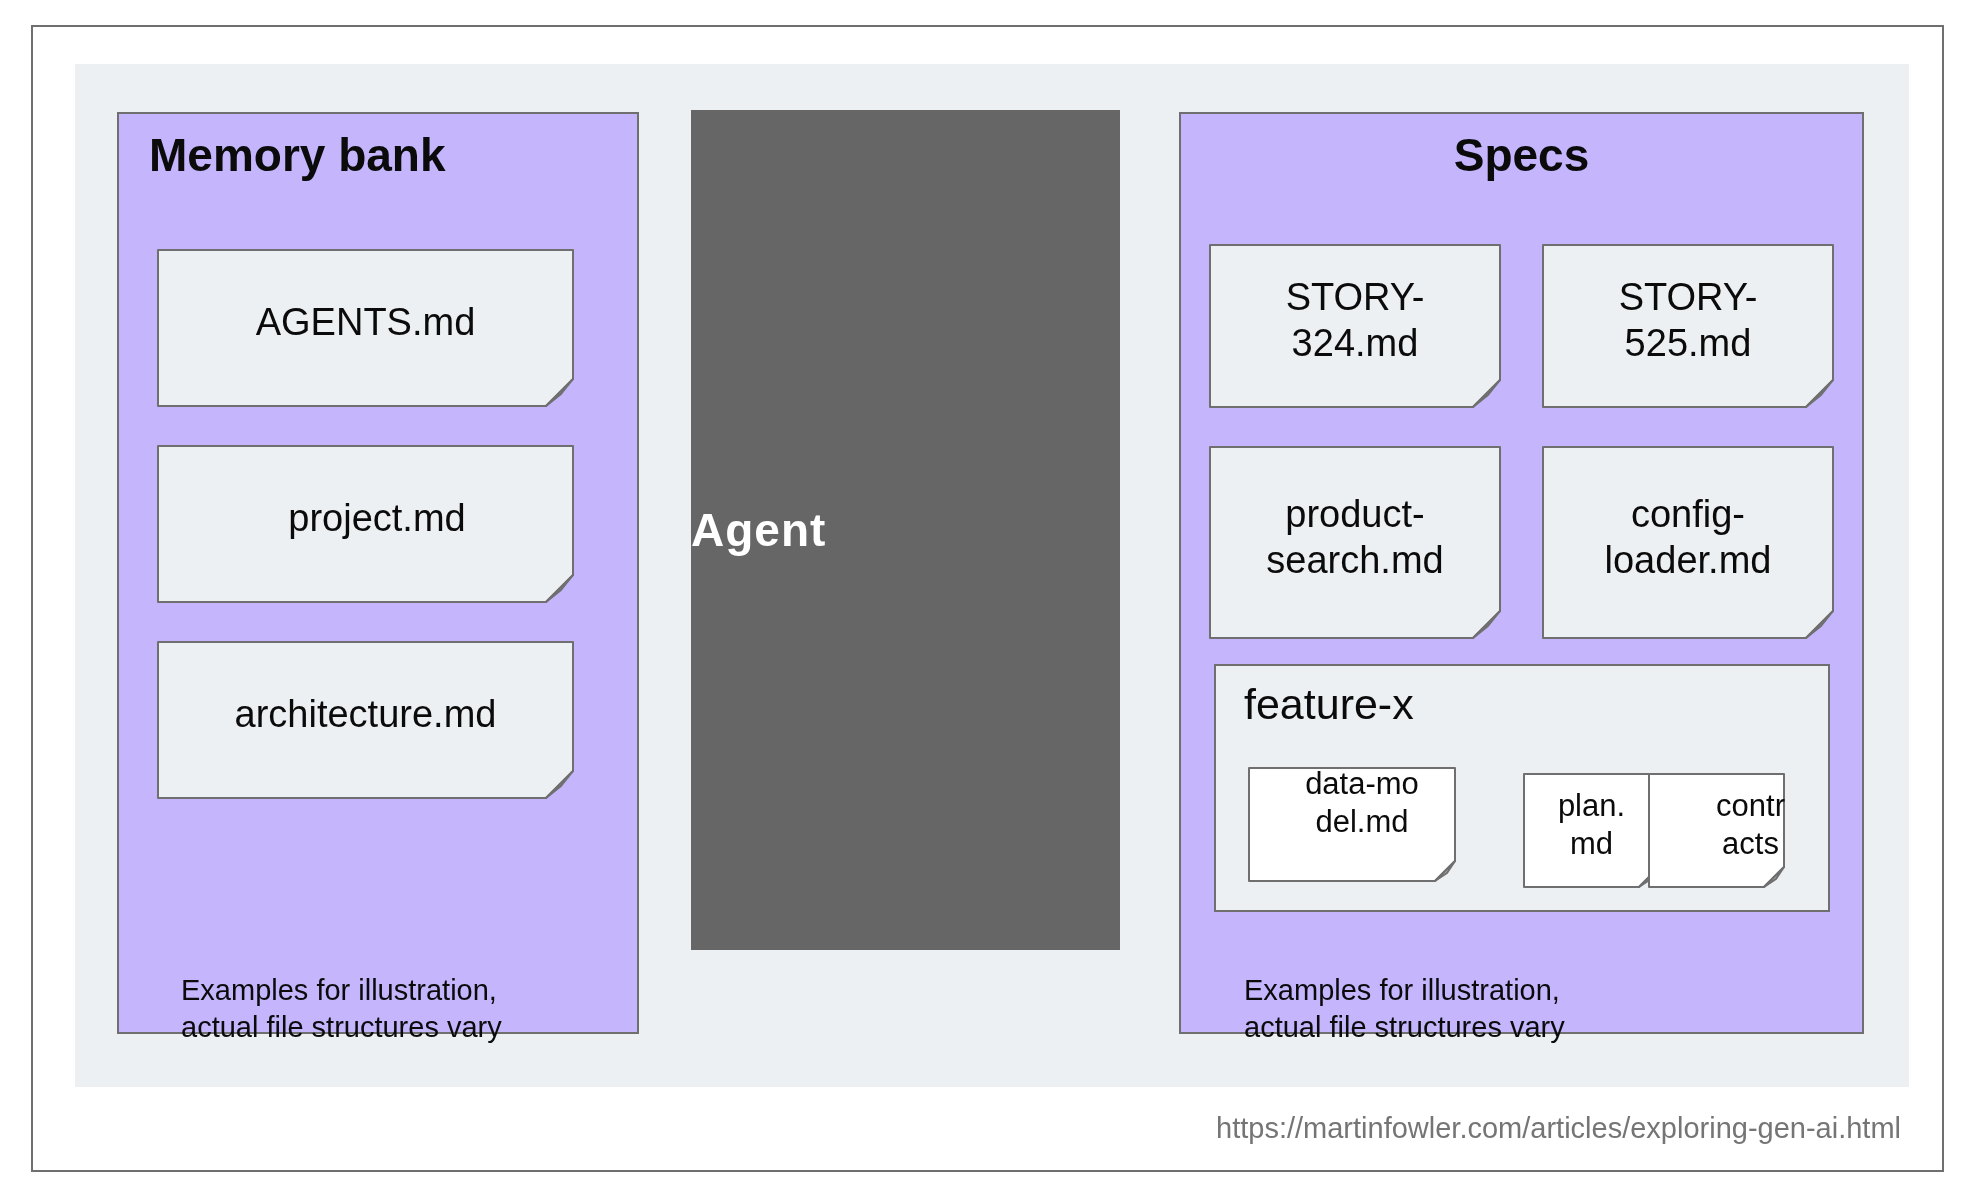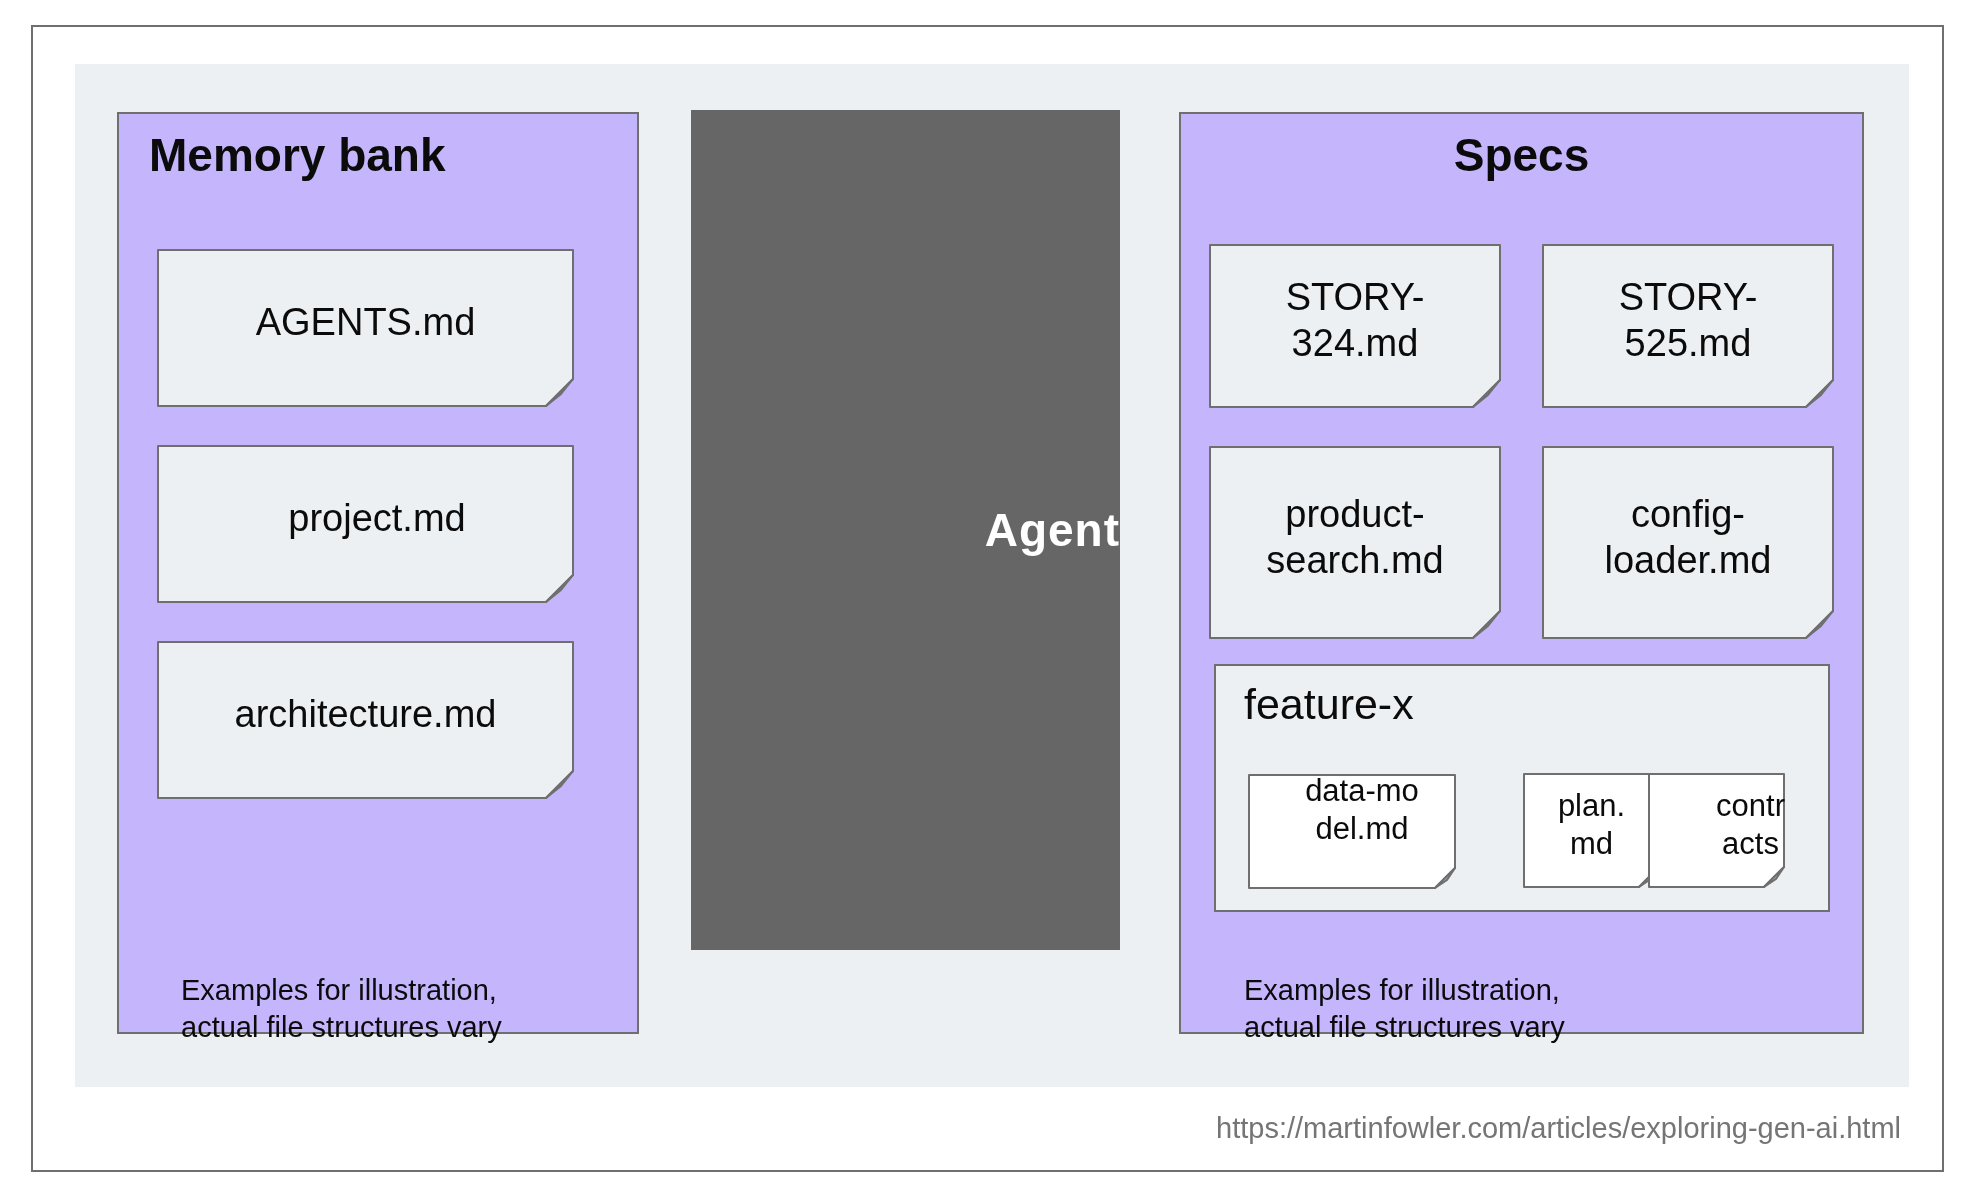--- a/index.html
+++ b/index.html
@@ -57,35 +57,35 @@
   .doc.s4 { left: 361px; top: 332px; width: 292px; height: 193px; }
 
   .folder {
     position: absolute; left: 33px; top: 550px; width: 616px; height: 248px;
     background: var(--panel_gray, #edf0f2); border: 2px solid var(--border, #6f6f6f);
   }
   .folder-label {
     position: absolute; left: 28px; top: 14px; font-size: 43px;
     color: var(--text, #0b0b0b);
   }
-  .doc.f1 { left: 32px;  top: 108px; width: 208px; height: 83px; padding-left: 20px; }
+  .doc.f1 { left: 32px;  top: 101px; width: 208px; height: 83px; padding-left: 20px; }
   .doc.f2 { left: 268px; top: 107px; width: 137px; height: 115px; margin-left: 39px; }
   .doc.f3 { left: 432px; top: 107px; width: 137px; height: 115px; justify-content: flex-end; }
 
   .caption {
     position: absolute; font-size: 29px; line-height: 37px;
     white-space: pre-line; color: var(--text, #0b0b0b);
   }
   .caption.mem { left: 62px; top: 858px; }
   .caption.sp  { left: 63px; top: 858px; }
 
   .agent {
     position: absolute; left: 616px; top: 46px; width: 429px; height: 840px;
     background: var(--agent_fill, #666666);
-    display: flex; align-items: center; justify-content: flex-end;
+    display: flex; align-items: center; justify-content: flex-start;
   }
   .agent span {
     color: var(--agent_text, #ffffff); font-size: 46px; font-weight: bold;
     letter-spacing: 1px;
   }
 
   .url {
     position: absolute; top: 1085px; right: 41px; font-size: 29px;
     color: var(--url_text, #757575); white-space: nowrap;
   }

